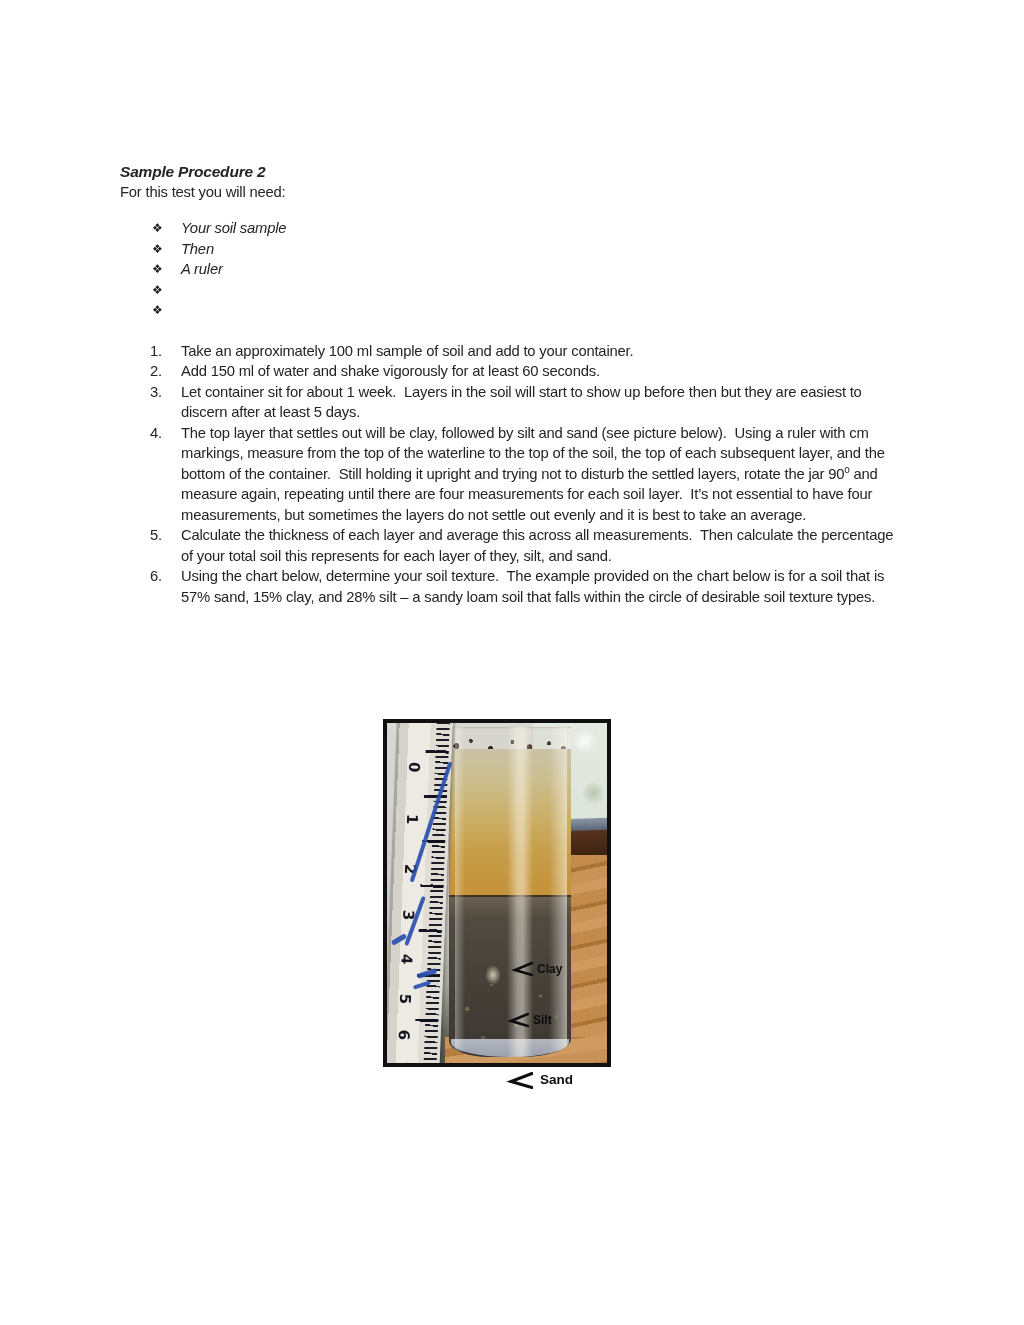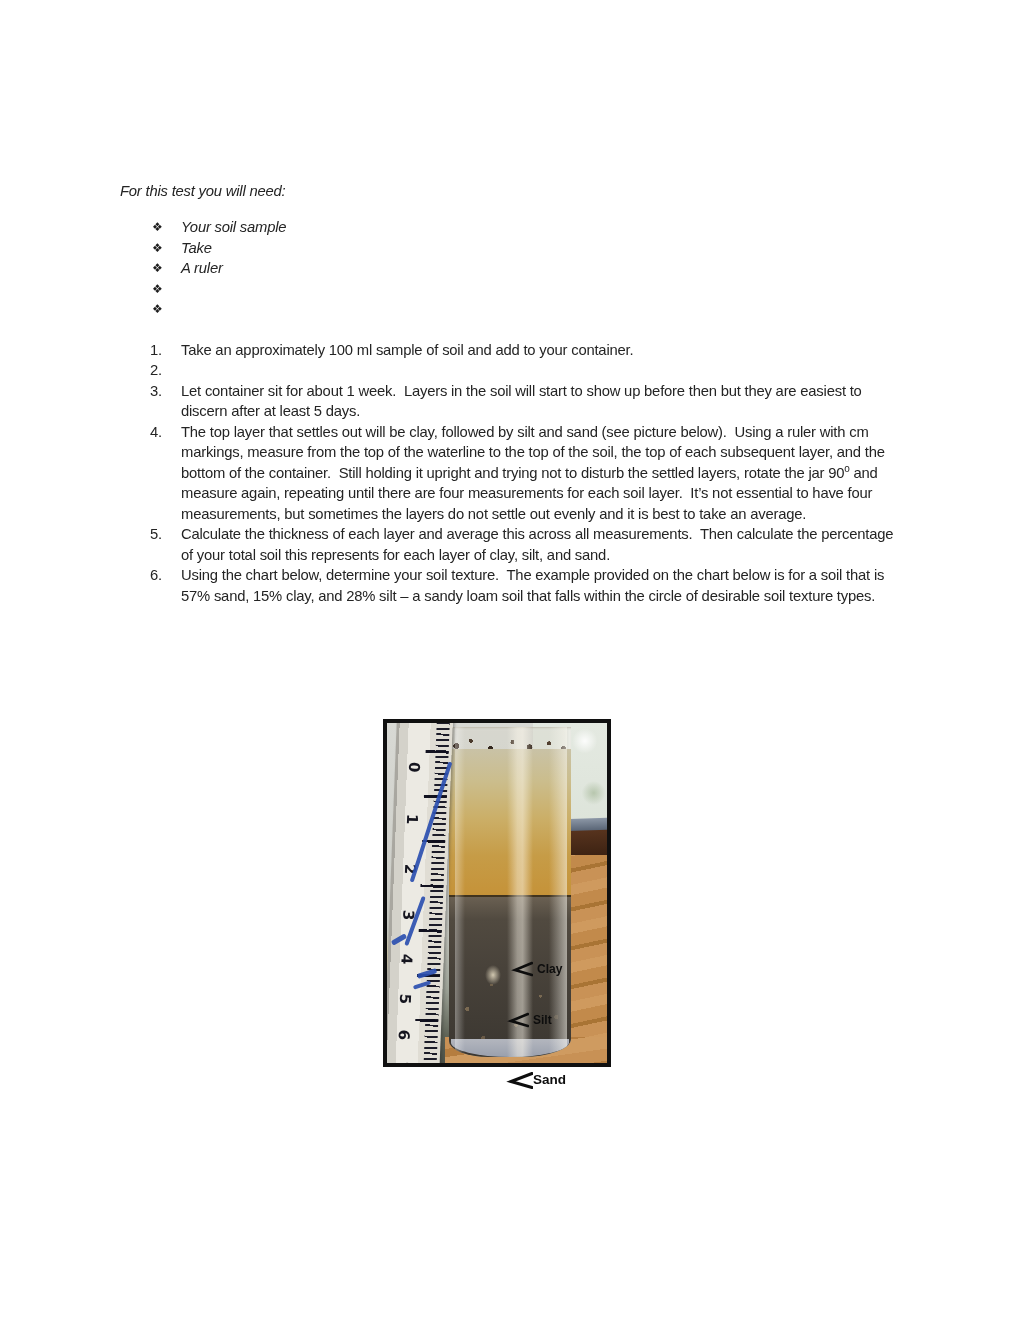--- a/index.html
+++ b/index.html
@@ -6,21 +6,21 @@
   html,body { background:#ffffff; }
   body {
     width:1024px; height:1325px; position:relative;
     font-family:"Liberation Sans", sans-serif;
     color:#242424;
     font-size:14.8px; line-height:20.5px; letter-spacing:-0.2px;
   }
   .page { position:absolute; inset:0; padding:161px 124px 0 120px; }
 
   .doc-title { font-size:15.5px; font-weight:bold; font-style:italic; line-height:21px; }
-  .doc-intro { font-style:italic; margin-top:20px; line-height:21px; }
+  .doc-intro { line-height:21px; }
 
   .materials { list-style:none; margin-top:15px; padding-left:32px; }
   .materials li { display:flex; }
   .materials .bullet { width:29px; flex:0 0 29px; font-size:12px; color:#1d1d1d; }
   .materials .txt { white-space:pre-wrap;font-style:italic; }
 
   .steps { list-style:none; margin-top:20px; padding-left:30px; }
   .steps li { display:flex; }
   .steps .num { width:31px; flex:0 0 31px; }
   .steps .txt { white-space:pre-wrap; }
@@ -117,72 +117,74 @@
   .b4 { left:30px; top:248px; width:20px; height:5px;   transform:rotate(-18deg); }
   .b5 { left:26px; top:260px; width:18px; height:4px;   transform:rotate(-18deg); }
 
   .photo-label { display:flex; align-items:center; gap:4px;
     font-family:"Liberation Sans", sans-serif; font-weight:bold; font-size:12px;
     color:#0d0d0d; letter-spacing:0; }
   .label-clay { left:124px; top:236px; }
   .label-silt { left:120px; top:287px; }
   .photo-label svg { display:block; }
 
-  .sand-label { position:absolute; left:506px; top:1070px; display:flex; align-items:center; 
+  .sand-label { position:absolute; left:506px; top:1070px; display:flex; align-items:center; gap:7px;
     font-weight:bold; font-size:13.5px; color:#0d0d0d; letter-spacing:0; }
   .sand-label svg { display:block; }
 </style>
 </head>
 <body>
 
 <div class="page">
 
+  <div class="doc-title">Sample Procedure 2</div>
 
   <div class="doc-intro">For this test you will need:</div>
 
   <ul class="materials">
     <li>
       <span class="bullet">❖</span>
       <span class="txt">Your soil sample</span>
     </li>
     <li>
       <span class="bullet">❖</span>
-      <span class="txt">Take</span>
+      <span class="txt">Then</span>
     </li>
     <li>
       <span class="bullet">❖</span>
       <span class="txt">A ruler</span>
     </li>
     <li>
       <span class="bullet">❖</span>
     </li>
     <li>
       <span class="bullet">❖</span>
     </li>
   </ul>
 
   <ol class="steps">
     <li>
       <span class="num">1.</span>
       <span class="txt">Take an approximately 100 ml sample of soil and add to your container.</span>
     </li>
     <li>
       <span class="num">2.</span>
+      <span class="txt">Add 150 ml of water and shake vigorously for at least 60 seconds.</span>
     </li>
     <li>
       <span class="num">3.</span>
       <span class="txt">Let container sit for about 1 week.  Layers in the soil will start to show up before then but they are easiest to discern after at least 5 days.</span>
     </li>
     <li>
       <span class="num">4.</span>
       <span class="txt"><span>The top layer that settles out will be clay, followed by silt and sand (see picture below).  Using a ruler with cm markings, measure from the top of the waterline to the top of the soil, the top of each subsequent layer, and the bottom of the container.  Still holding it upright and trying not to disturb the settled layers, rotate the jar 90</span><sup>o</sup><span> and measure again, repeating until there are four measurements for each soil layer.  It’s not essential to have four measurements, but sometimes the layers do not settle out evenly and it is best to take an average.</span></span>
     </li>
     <li>
       <span class="num">5.</span>
-      <span class="txt">Calculate the thickness of each layer and average this across all measurements.  Then calculate the percentage of your total soil this represents for each layer of clay, silt, and sand.</span>
+      <span class="txt">Calculate the thickness of each layer and average this across all measurements.  Then calculate the percentage of your total soil this represents for each layer of they, silt, and sand.</span>
     </li>
     <li>
       <span class="num">6.</span>
       <span class="txt">Using the chart below, determine your soil texture.  The example provided on the chart below is for a soil that is 57% sand, 15% clay, and 28% silt – a sandy loam soil that falls within the circle of desirable soil texture types.</span>
     </li>
   </ol>
 </div>
 
 <div class="photo">
   <div class="bg-wall"></div>

